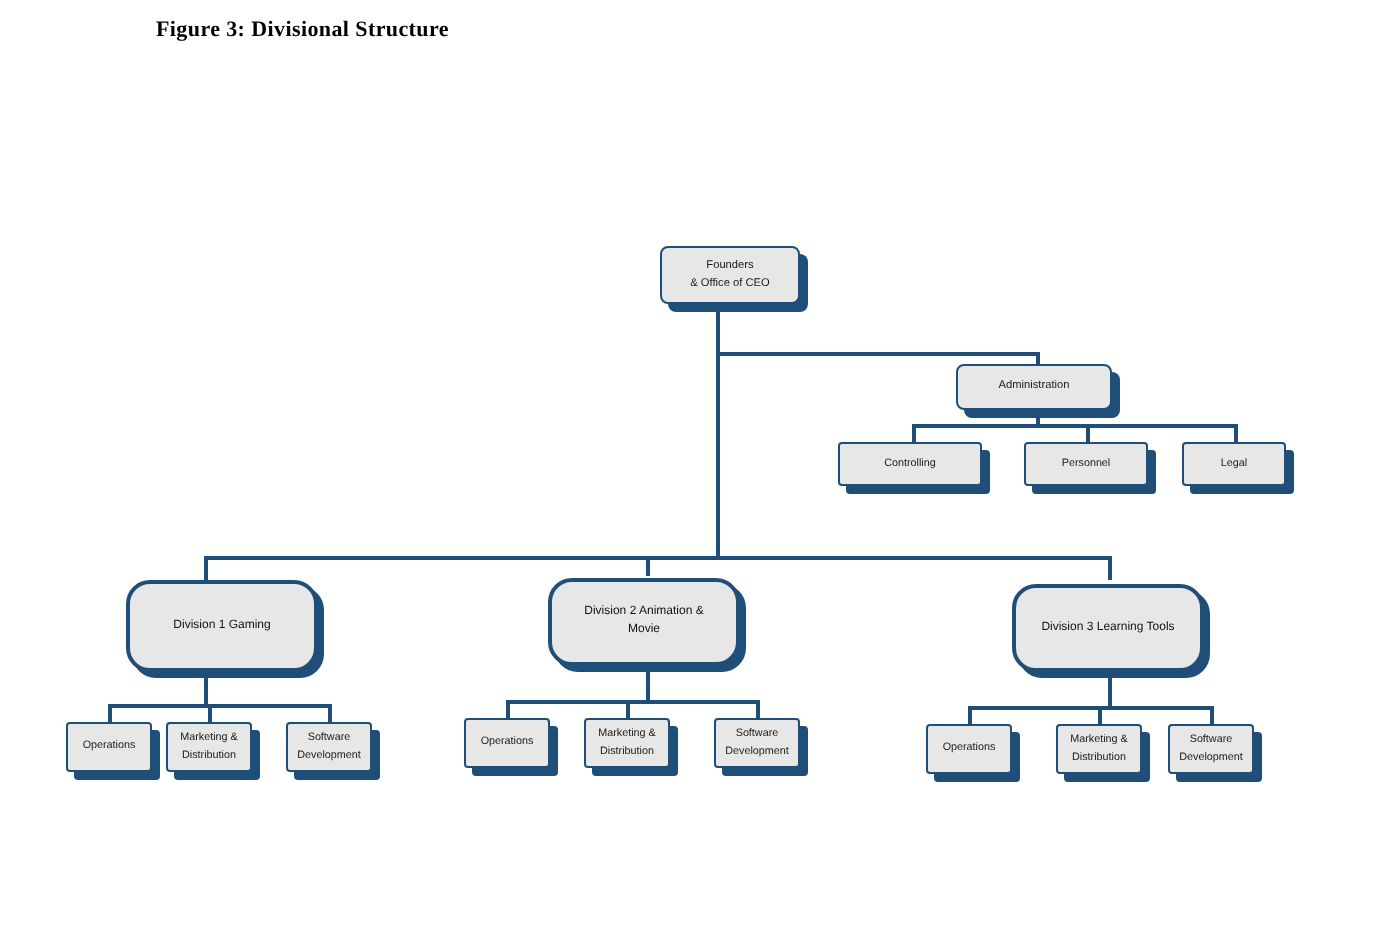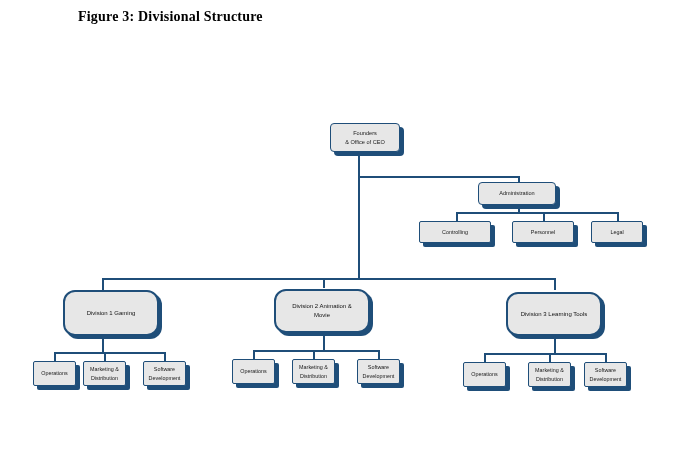--- a/index.html
+++ b/index.html
@@ -8,21 +8,21 @@
     background:#ffffff;
     font-family:"Liberation Sans",sans-serif;
     overflow:hidden;
   }
   #canvas{position:relative;width:700px;height:473px;}
 
   
   .fig-title{
     position:absolute;left:78px;top:9px;
     font-family:"Liberation Serif",serif;
-    font-weight:bold;font-size:14px;color:#000;
+    font-weight:bold;font-size:11px;color:#000;
     letter-spacing:.2px;white-space:nowrap;
   }
 
   
   .ln{position:absolute;background:#1F4E79;}
   .ln.v{width:2px;}
   .ln.h{height:2px;}
 
   
   .node{position:absolute;}

